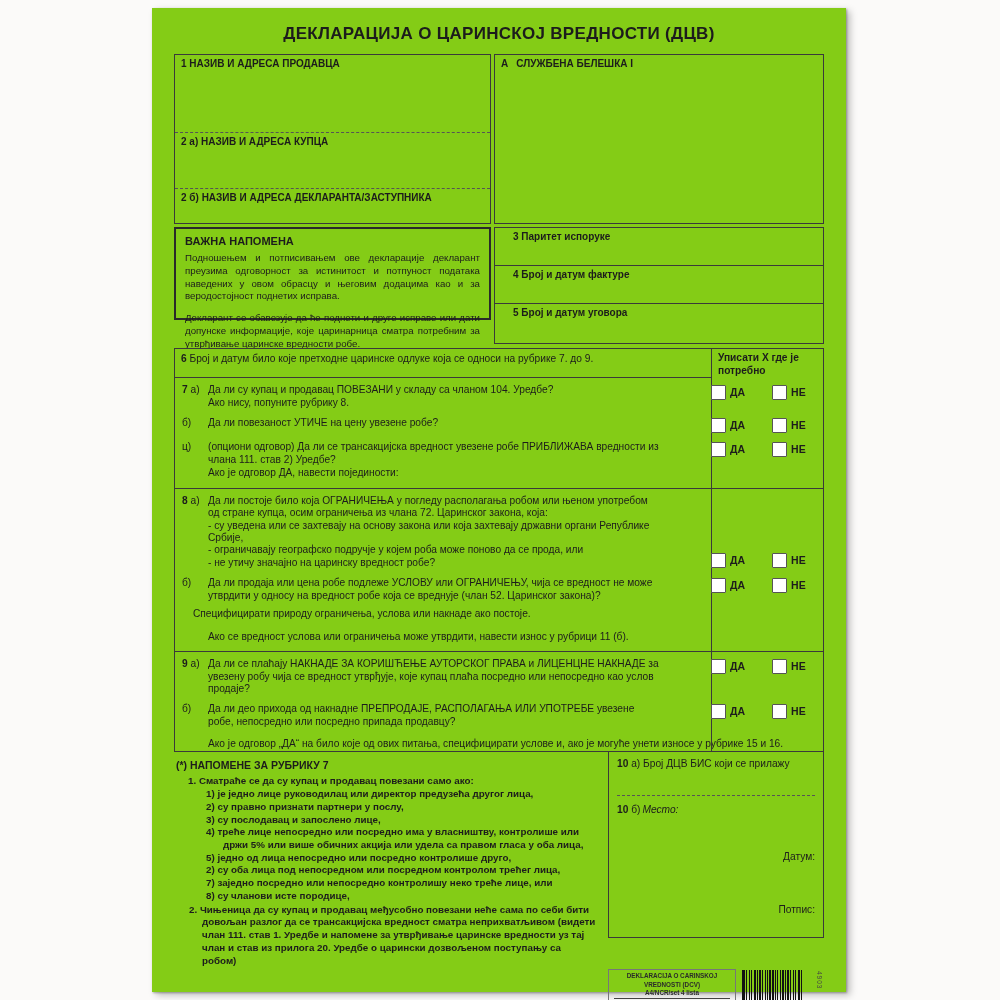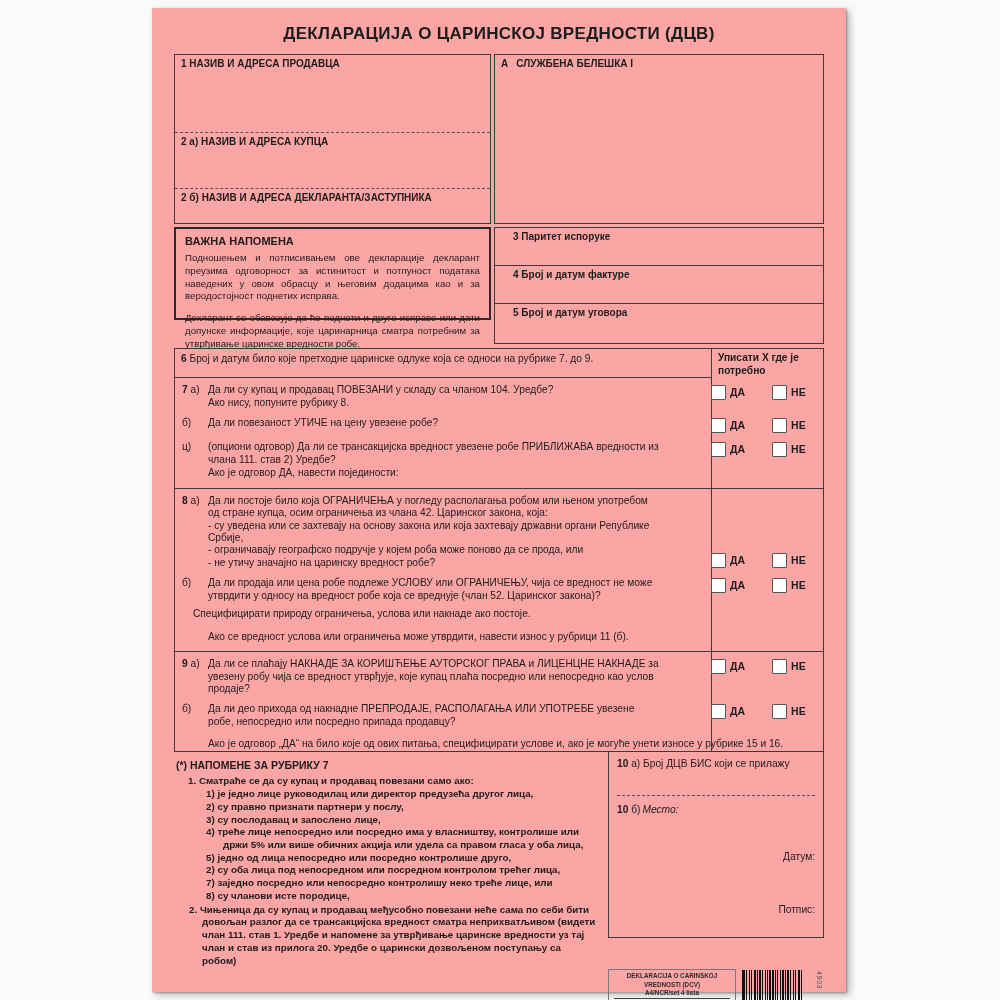--- a/index.html
+++ b/index.html
@@ -4,21 +4,21 @@
 <style>
   html,body { margin:0; padding:0; }
   body {
     width:1000px; height:1000px; position:relative;
     background:#fbfaf9;
     font-family:"Liberation Sans","DejaVu Sans",sans-serif;
     color:#1c1c1c;
   }
   .sheet {
     position:absolute; left:152px; top:8px; width:694px; height:984px;
-    background:#fca5a5;
+    background:#84cc16;
     box-shadow: 4px 3px 7px rgba(0,0,0,.25), 1px 1px 2px rgba(0,0,0,.3);
   }
   .inner { position:absolute; left:22px; top:12px; width:650px; }
 
   .title { font-size:17px; font-weight:bold; text-align:center; margin:4px 0 10px 0; letter-spacing:.3px; }
 
   
   .topgrid { display:grid; grid-template-columns:317px 1fr; column-gap:3px; }
   .lgroup { border:1px solid #3a3a3a; }
   .lbox { padding:3px 6px; box-sizing:border-box; }
@@ -184,21 +184,21 @@
               <span class="ynlbl">НЕ</span>
             </span>
         </div>
       </div>
 
       <div class="secline"></div>
 
       <div class="q mt6">
         <div class="qmark"><span class="bnum">8</span> <span>а)</span></div>
         <div class="qbody">
-          <div>Да ли постоје било која ОГРАНИЧЕЊА у погледу располагања робом или њеном употребом од стране купца, осим ограничења из члана 42. Царинског закона, која:</div>
+          <div>Да ли постоје било која ОГРАНИЧЕЊА у погледу располагања робом или њеном употребом од стране купца, осим ограничења из члана 72. Царинског закона, која:</div>
           <div>- су уведена или се захтевају на основу закона или која захтевају државни органи Републике Србије,</div>
           <div>- ограничавају географско подручје у којем роба може поново да се прода, или</div>
           <div>- не утичу значајно на царинску вредност робе?</div>
         </div>
         <div class="checks bottom-align">
           <span class="ynpair">
               <span class="cb"></span>
               <span class="ynlbl">ДА</span>
             </span>
           <span class="ynpair">

